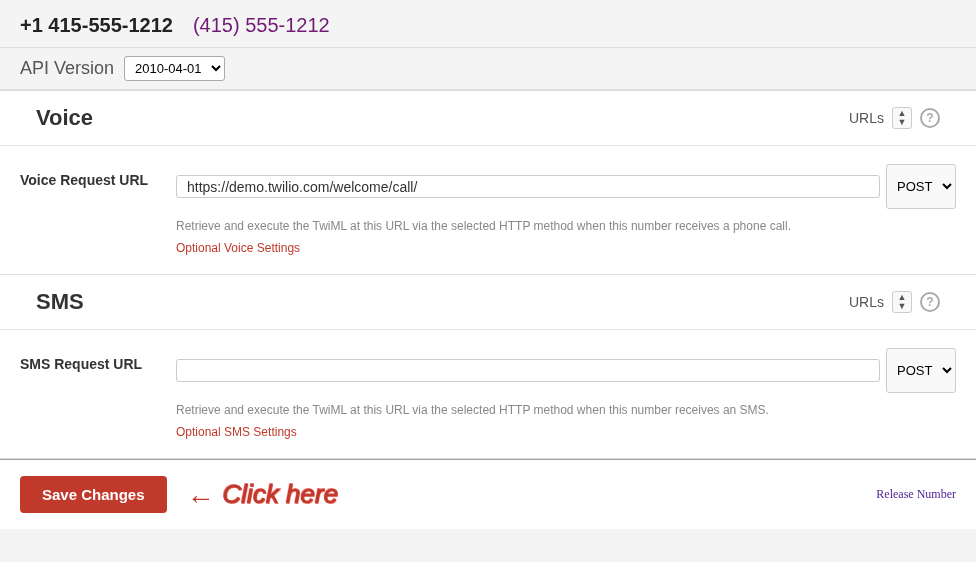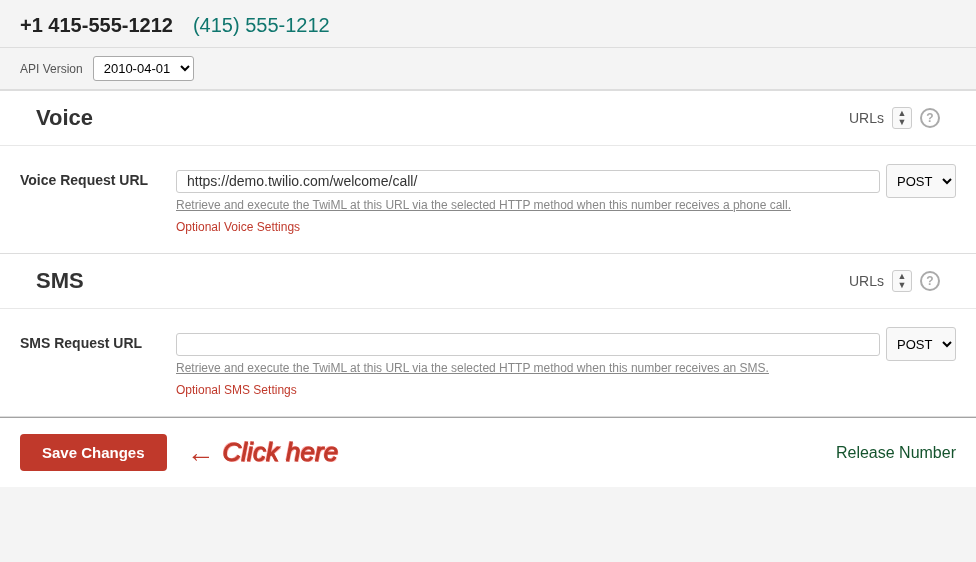--- a/index.html
+++ b/index.html
@@ -20,32 +20,32 @@
       gap: 20px;
       border-bottom: 1px solid #ddd;
     }
     .phone-main {
       font-size: 20px;
       font-weight: bold;
       color: #222;
     }
     .phone-alt {
       font-size: 20px;
-      color: #0f766e;
+      color: #701a75;
     }
     .api-row {
       background: #f4f4f4;
       padding: 8px 20px;
       display: flex;
       align-items: center;
       gap: 10px;
       border-bottom: 2px solid #ddd;
     }
     .api-label {
-      font-size: 12px;
+      font-size: 18px;
       color: #555;
     }
     .api-select {
       font-size: 13px;
       padding: 3px 6px;
       border: 1px solid #aaa;
       background: white;
       border-radius: 3px;
       cursor: pointer;
     }
@@ -133,33 +133,32 @@
       flex: 1;
       height: 23px;
       padding: 6px 10px;
       border: 1px solid #ccc;
       border-radius: 3px;
       font-size: 14px;
       color: #333;
       outline: none;
     }
     .method-select {
-      height: 34px;
+      height: 45px;
       padding: 4px 6px;
       border: 1px solid #ccc;
       border-radius: 3px;
       font-size: 13px;
       background: #f9f9f9;
       cursor: pointer;
     }
     .field-description {
       font-size: 12px;
       color: #888;
-      margin-top: 0;
-      text-decoration: underline;
+      margin-top: 10px;
     }
     .optional-link {
       display: inline-block;
       margin-top: 8px;
       font-size: 12px;
       color: #c0392b;
       text-decoration: none;
       cursor: pointer;
     }
 
@@ -200,24 +199,25 @@
     .annotation-text {
       font-size: 26px;
       font-weight: normal;
       color: #c0392b;
       font-style: italic;
       text-shadow: 1px 1px 0 #faa, -1px -1px 0 #faa;
       -webkit-text-stroke: 1px #c0392b;
     }
 
     .release-link {
-      font-size: 16px;
-      color: #14532d;
+      font-size: 12px;
+      color: #4c1d95;
       text-decoration: none;
       cursor: pointer;
+      font-family: Liberation Serif, serif;
     }
 
     
     .page-wrapper {
       position: relative;
     }
     .sms-section-wrapper {
       position: relative;
     }
   </style>

